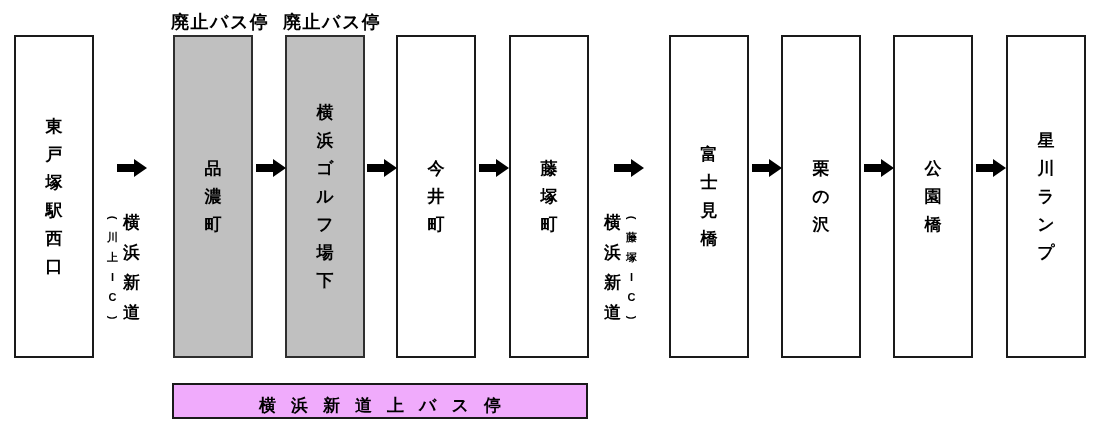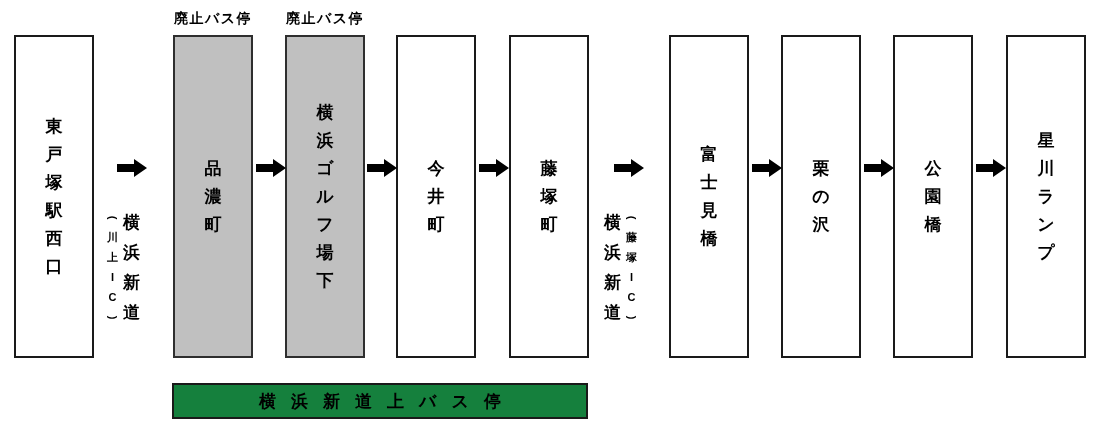--- a/index.html
+++ b/index.html
@@ -16,38 +16,38 @@
   }
   .station.gray{background:#c0c0c0;border-color:#2e2e2e;}
   
   .vtext{display:flex;flex-direction:column;align-items:center;}
   .vtext span{display:block;line-height:1;}
   .vtext .rot{transform:rotate(90deg);}
   .st-name{font-size:17px;font-weight:bold;row-gap:11px;}
   
   .badge{
     position:absolute;top:10px;width:84px;text-align:center;
-    font-size:14px;font-weight:bold;letter-spacing:1.5px;white-space:nowrap;
+    font-size:18px;font-weight:bold;letter-spacing:1.5px;white-space:nowrap;
   }
   
   .arrow{position:absolute;top:159px;width:30px;height:18px;}
   .arrow svg{display:block;}
   .arrow polygon{fill:#000000;}
   
   .road{
     position:absolute;top:212px;display:flex;flex-direction:row;
     align-items:center;column-gap:5px;
   }
   .road-big{font-size:17px;font-weight:bold;row-gap:13px;}
   .road-small{font-size:11px;font-weight:bold;row-gap:9px;}
   
   .footer-box{
     position:absolute;left:172px;top:383px;width:416px;height:36px;
-    border:2px solid #1a1a1a;box-sizing:border-box;background:#15803d;
-    display:flex;align-items:center;justify-content:center;
+    border:2px solid #1a1a1a;box-sizing:border-box;background:#f0abfc;
+    display:flex;align-items:flex-end;justify-content:center;
   }
   .footer-box .txt{
     font-size:17px;font-weight:bold;letter-spacing:15px;padding-left:15px;
     white-space:nowrap;
   }
   
   .s0{left:14px}.s1{left:173px}.s2{left:285px}.s3{left:396px}.s4{left:509px}
   .s5{left:669px}.s6{left:781px}.s7{left:893px}.s8{left:1006px}
   .a0{left:117px}.a1{left:256px}.a2{left:367px}.a3{left:479px}
   .a4{left:614px}.a5{left:752px}.a6{left:864px}.a7{left:976px}

